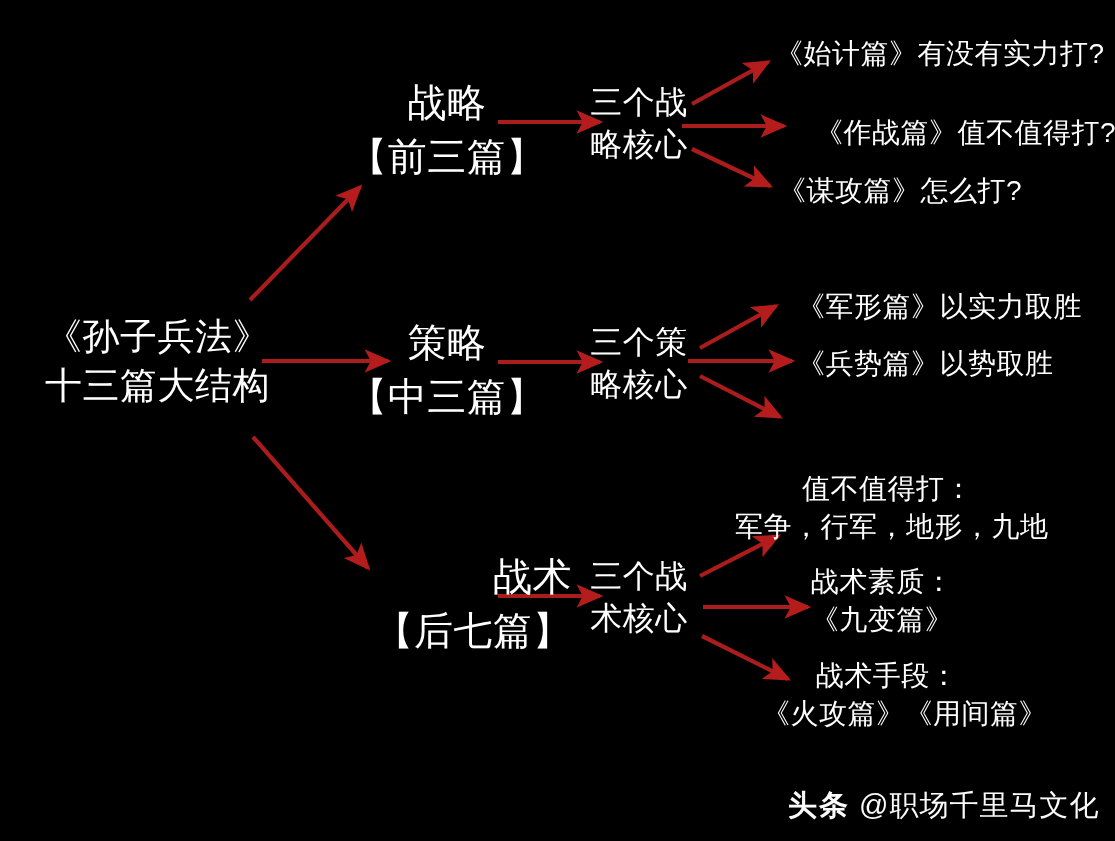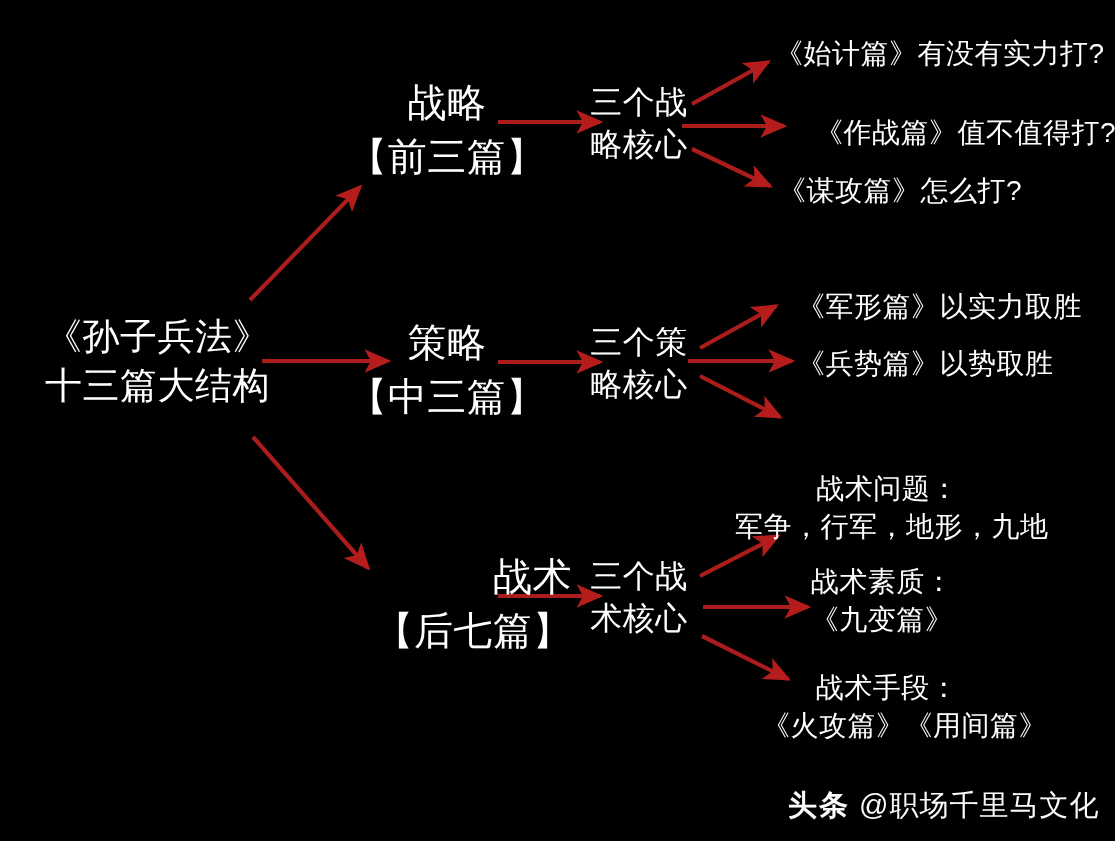--- a/index.html
+++ b/index.html
@@ -150,28 +150,28 @@
   <div class="node branch-node" style="left:322px; top:550px; width:250px;text-align:right;">
     <div>战术</div>
     <div>【后七篇】</div>
   </div>
   <div class="node hub-node" style="left:580px; top:556px; width:118px;">
     <div>三个战</div>
     <div>术核心</div>
   </div>
 
   <div class="node leaf-node stacked" style="left:735px; top:470px; width:305px;">
-    <div>战术问题：</div>
+    <div>值不值得打：</div>
     <div>军争，行军，地形，九地</div>
   </div>
   <div class="node leaf-node stacked" style="left:778px; top:563px; width:208px;">
     <div>战术素质：</div>
     <div>《九变篇》</div>
   </div>
-  <div class="node leaf-node stacked" style="left:762px; top:657px; width:250px;margin-top:12px;">
+  <div class="node leaf-node stacked" style="left:762px; top:657px; width:250px;">
     <div>战术手段：</div>
     <div>《火攻篇》《用间篇》</div>
   </div>
 
   <div class="watermark" style="left:788px; top:786px;">
     <span class="wm-brand">头条</span><span>&nbsp;</span><span class="wm-handle">@职场千里马文化</span>
   </div>
 
 </div>
 

